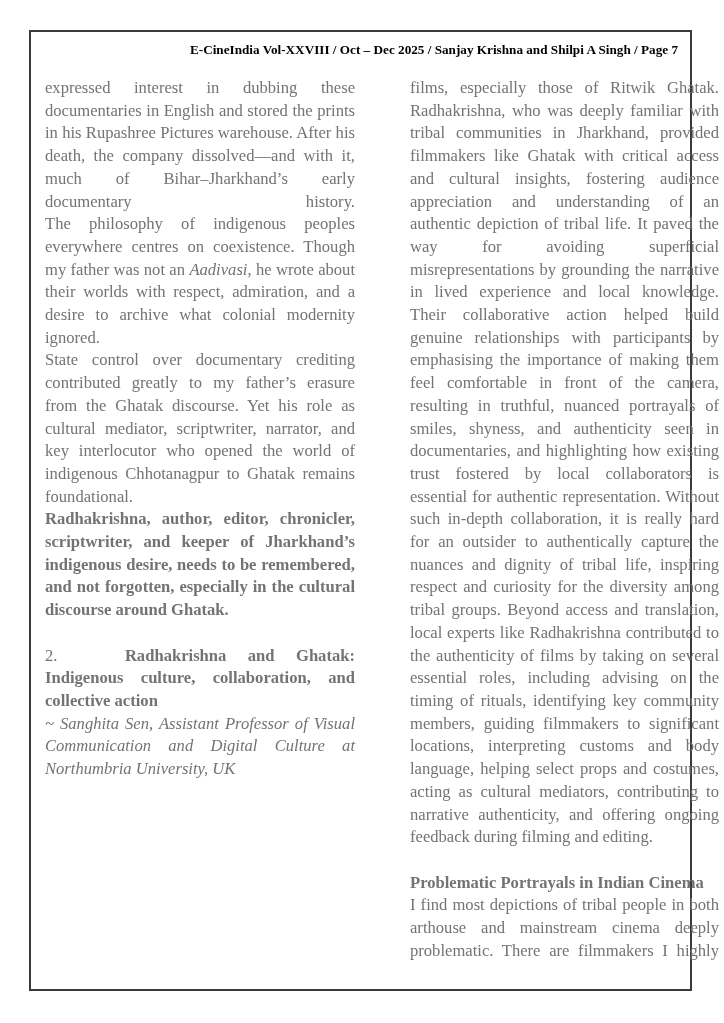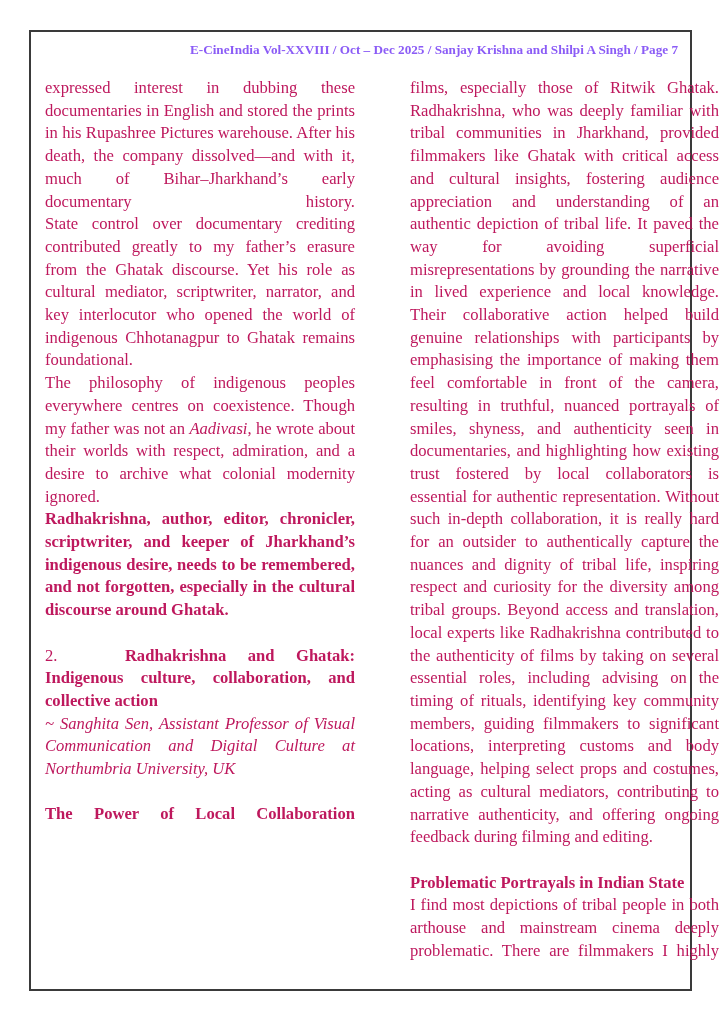--- a/index.html
+++ b/index.html
@@ -5,53 +5,52 @@
   html, body { margin:0; padding:0; background:#ffffff; }
   body { width:724px; height:1023px; position:relative; overflow:hidden; }
   .frame {
     position:absolute; left:29px; top:30px; width:663px; height:961px;
     border:2px solid #3a3a3a; box-sizing:border-box;
   }
   .header {
     position:absolute; left:0; right:12px; top:10px;
     text-align:right;
     font-family:"Liberation Serif", serif; font-weight:bold;
-    font-size:13.2px; color:#8b5cf6; letter-spacing:0px;
+    font-size:13.2px; color:#000000; letter-spacing:0px;
   }
   .col {
     position:absolute; top:45px;
     font-family:"Liberation Serif", serif;
-    font-size:16.6px; line-height:22.7px; color:#be185d;
+    font-size:16.6px; line-height:22.7px; color:#737373;
     text-align:justify; hyphens:none;
   }
   .col.left { left:14px; width:310px; }
   .col.right { left:341px; width:309px;margin-left:38px; }
   .col p { margin:0; }
   .b { font-weight:bold;margin-left:46px; }
   .i { font-style:italic; }
   .gap { height:22.7px; }
   .lastline { text-align-last:justify; }
 </style>
 </head>
 <body>
 
 <div class="frame">
   <div class="header">E-CineIndia Vol-XXVIII / Oct – Dec 2025 / Sanjay Krishna and Shilpi A Singh / Page 7</div>
 
   <div class="col left">
     <p class="lastline">expressed interest in dubbing these documentaries in English and stored the prints in his Rupashree Pictures warehouse. After his death, the company dissolved—and with it, much of Bihar–Jharkhand’s early documentary history.</p>
+    <p><span>The philosophy of indigenous peoples everywhere centres on coexistence. Though my father was not an </span><span class="i">Aadivasi</span><span>, he wrote about their worlds with respect, admiration, and a desire to archive what colonial modernity ignored.</span></p>
     <p>State control over documentary crediting contributed greatly to my father’s erasure from the Ghatak discourse. Yet his role as cultural mediator, scriptwriter, narrator, and key interlocutor who opened the world of indigenous Chhotanagpur to Ghatak remains foundational.</p>
-    <p><span>The philosophy of indigenous peoples everywhere centres on coexistence. Though my father was not an </span><span class="i">Aadivasi</span><span>, he wrote about their worlds with respect, admiration, and a desire to archive what colonial modernity ignored.</span></p>
     <p class="b">Radhakrishna, author, editor, chronicler, scriptwriter, and keeper of Jharkhand’s indigenous desire, needs to be remembered, and not forgotten, especially in the cultural discourse around Ghatak.</p>
     <div class="gap"></div>
     <p><span> 2. </span><span class="b">Radhakrishna and Ghatak: Indigenous culture, collaboration, and collective action</span></p>
     <p class="i"> ~ Sanghita Sen, Assistant Professor of Visual Communication and Digital Culture at Northumbria University, UK</p>
     <div class="gap"></div>
-    <p class="b lastline">The Power of Local Collaboration</p>
   </div>
 
   <div class="col right">
     <p>films, especially those of Ritwik Ghatak. Radhakrishna, who was deeply familiar with tribal communities in Jharkhand, provided filmmakers like Ghatak with critical access and cultural insights, fostering audience appreciation and understanding of an authentic depiction of tribal life. It paved the way for avoiding superficial misrepresentations by grounding the narrative in lived experience and local knowledge. Their collaborative action helped build genuine relationships with participants by emphasising the importance of making them feel comfortable in front of the camera, resulting in truthful, nuanced portrayals of smiles, shyness, and authenticity seen in documentaries, and highlighting how existing trust fostered by local collaborators is essential for authentic representation. Without such in-depth collaboration, it is really hard for an outsider to authentically capture the nuances and dignity of tribal life, inspiring respect and curiosity for the diversity among tribal groups. Beyond access and translation, local experts like Radhakrishna contributed to the authenticity of films by taking on several essential roles, including advising on the timing of rituals, identifying key community members, guiding filmmakers to significant locations, interpreting customs and body language, helping select props and costumes, acting as cultural mediators, contributing to narrative authenticity, and offering ongoing feedback during filming and editing.</p>
     <div class="gap"></div>
-    <p class="b">Problematic Portrayals in Indian State</p>
+    <p class="b">Problematic Portrayals in Indian Cinema</p>
     <p class="lastline">I find most depictions of tribal people in both arthouse and mainstream cinema deeply problematic. There are filmmakers I highly</p>
   </div>
 </div>
 
 </body></html>

